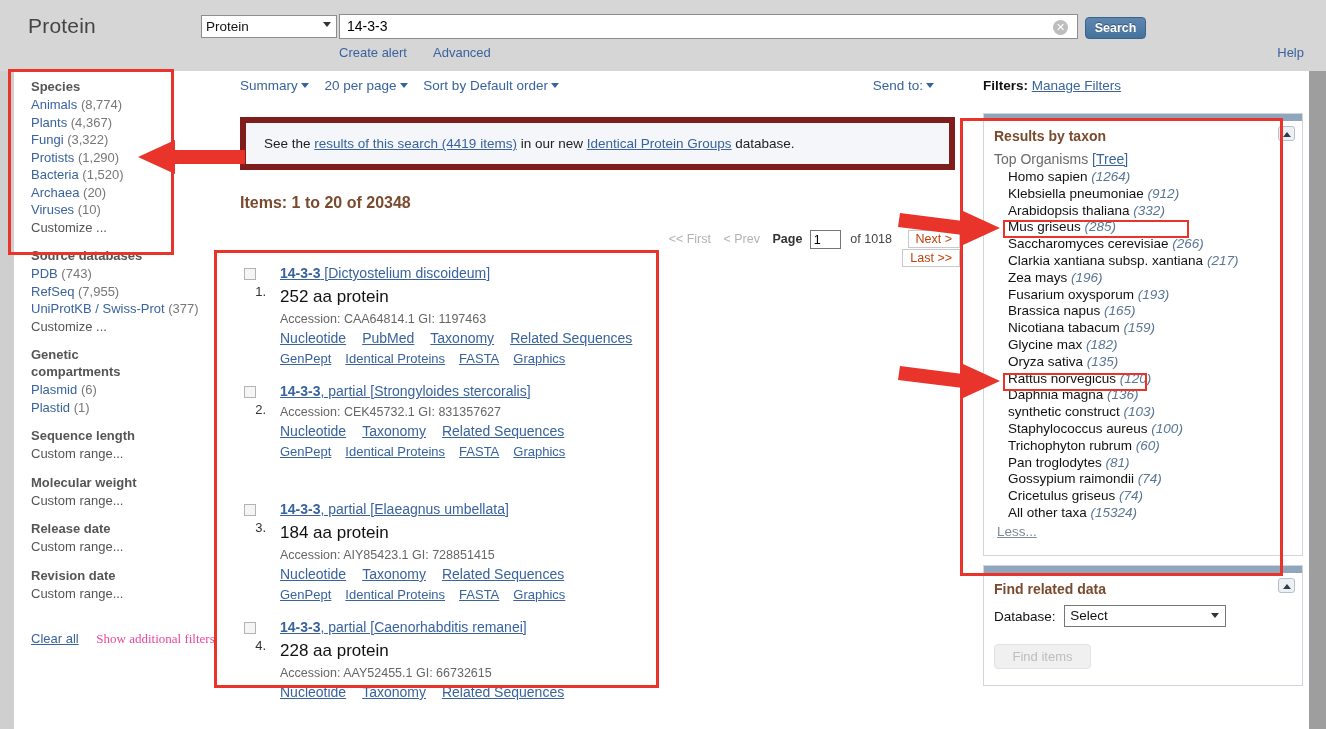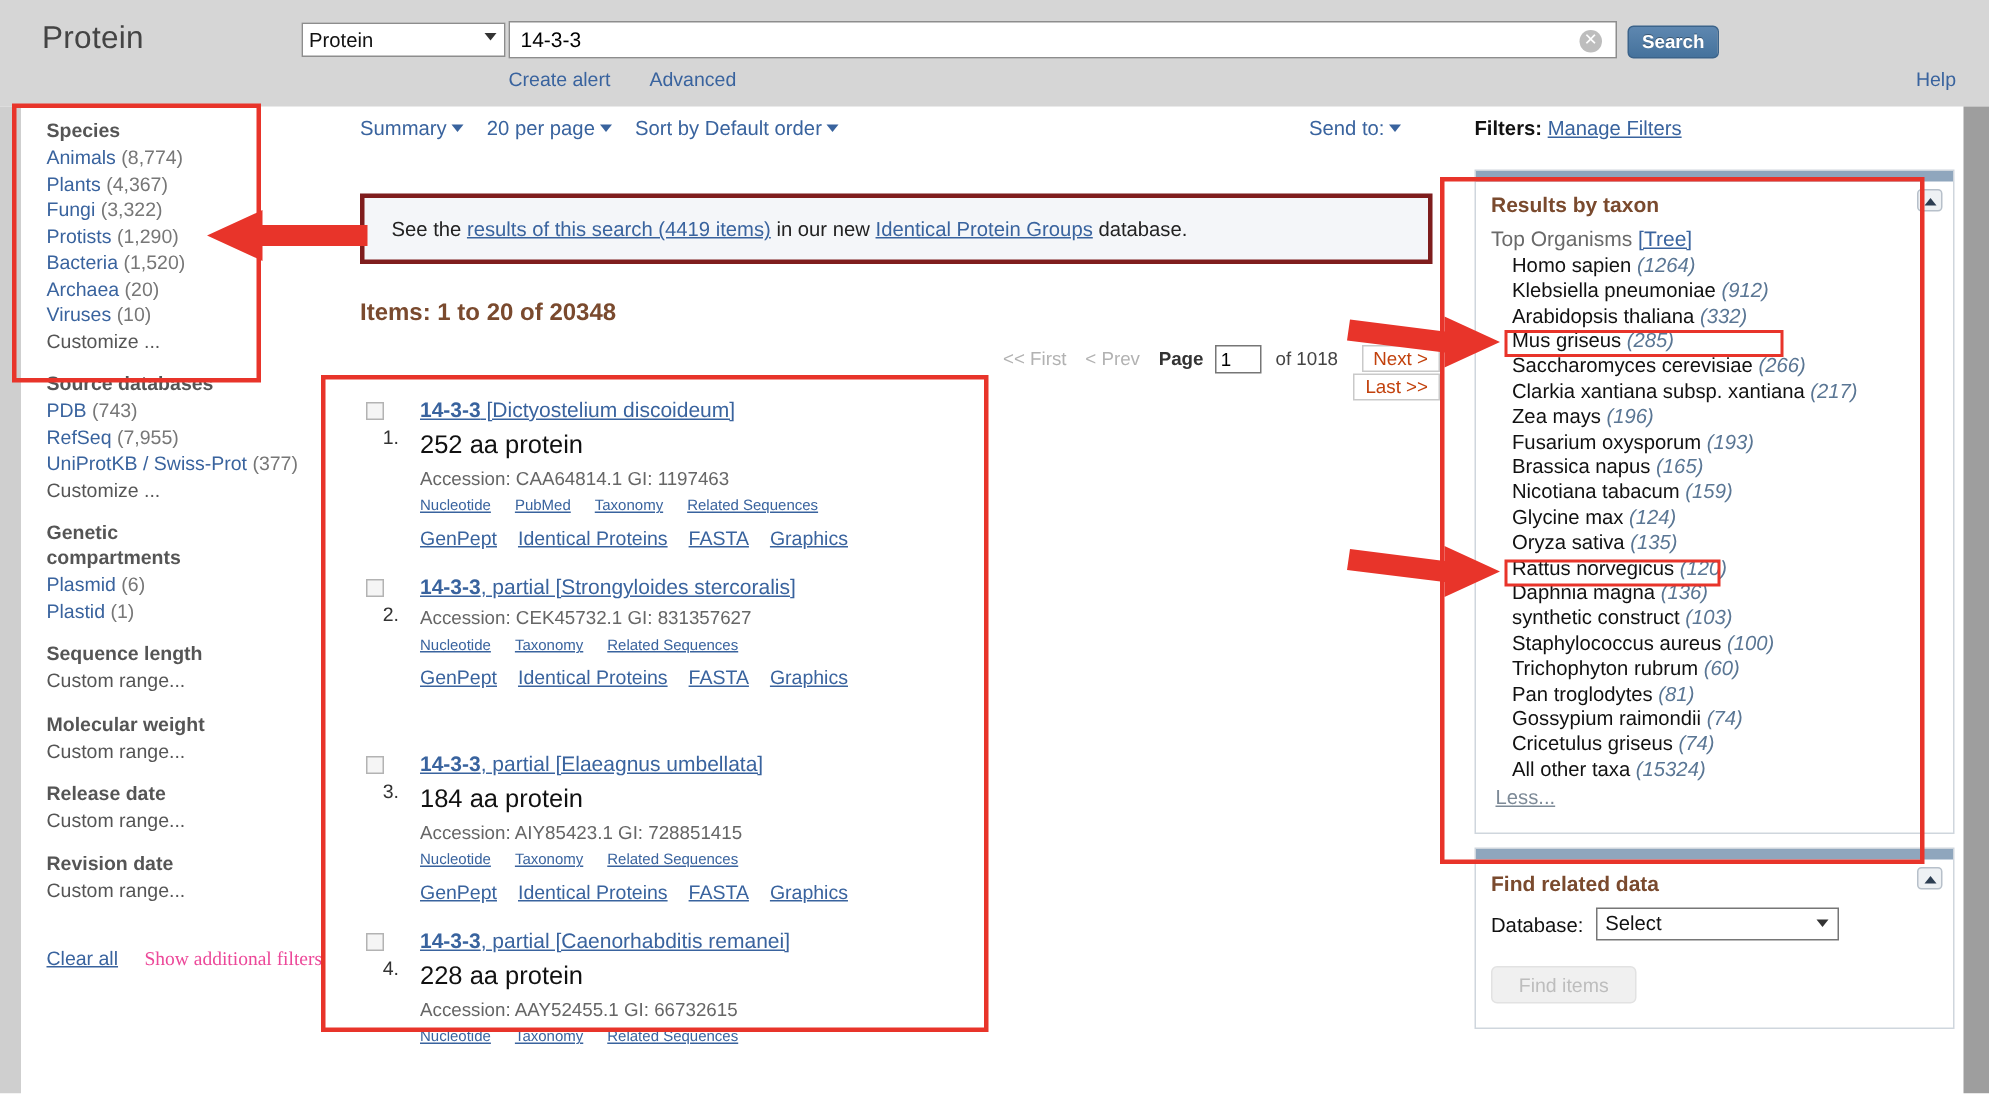--- a/index.html
+++ b/index.html
@@ -115,21 +115,21 @@
   #disp-bar { font-size:13.5px; color:#39639e; height:26px; }
   #disp-bar .dd { margin-right:12px; cursor:pointer; }
   #disp-bar .tri {
     display:inline-block; width:0;height:0;
     border-left:4px solid transparent;border-right:4px solid transparent;
     border-top:5px solid #39639e; margin-left:3px; vertical-align:2px;
   }
   #sendto { position:absolute; right:26px; top:0; font-size:13.5px; color:#39639e; }
 
   #ipg-note {
-    margin-top:25px; border:3px solid #7f1d1d; background:#f4f6f9;
+    margin-top:13px; border:6px solid #7f1d1d; background:#f4f6f9;
     padding:13px 18px; font-size:13.5px; color:#222;
     width:715px;
   }
   #ipg-note a { color:#39639e; }
 
   #items-count {
     margin-top:24px; font-weight:bold; font-size:16px; color:#7a4a2e;
   }
 
   #pager {
@@ -158,21 +158,21 @@
   }
   .rslt .num {
     position:absolute; left:0; top:20px; width:26px;
     text-align:right; font-size:13px; color:#333;
   }
   .rslt .ttl { font-size:14px; line-height:18px; margin-bottom:5px; }
   .rslt .ttl a { color:#39639e; text-decoration:underline; }
   .rslt .ttl .q { font-weight:bold; color:#39639e; }
   .rslt .len { font-size:17px; color:#111; margin-bottom:5px; }
   .rslt .acc { font-size:12.5px; color:#666; margin-bottom:2px; }
-  .rslt .lnks { font-size:10px; line-height:20px; }
+  .rslt .lnks { font-size:14px; line-height:20px; }
   .rslt .lnks a { color:#39639e; text-decoration:underline; margin-right:16px; }
   .rslt .lnks2 { font-size:13px; line-height:22px; }
   .rslt .lnks2 a { color:#39639e; text-decoration:underline; margin-right:14px; }
 
   
   #right-col { position:absolute; left:983px; top:78px; width:320px; }
   #filters-line { font-size:13.5px; color:#111; font-weight:bold; height:26px; }
   #filters-line a { color:#39639e; font-weight:normal; text-decoration:underline; }
 
   .panel {
@@ -417,21 +417,21 @@
       <li><span>Homo sapien</span> <span class="cnt">(1264)</span></li>
       <li><span>Klebsiella pneumoniae</span> <span class="cnt">(912)</span></li>
       <li><span>Arabidopsis thaliana</span> <span class="cnt">(332)</span></li>
       <li><span>Mus griseus</span> <span class="cnt">(285)</span></li>
       <li><span>Saccharomyces cerevisiae</span> <span class="cnt">(266)</span></li>
       <li><span>Clarkia xantiana subsp. xantiana</span> <span class="cnt">(217)</span></li>
       <li><span>Zea mays</span> <span class="cnt">(196)</span></li>
       <li><span>Fusarium oxysporum</span> <span class="cnt">(193)</span></li>
       <li><span>Brassica napus</span> <span class="cnt">(165)</span></li>
       <li><span>Nicotiana tabacum</span> <span class="cnt">(159)</span></li>
-      <li><span>Glycine max</span> <span class="cnt">(124)</span></li>
+      <li><span>Glycine max</span> <span class="cnt">(182)</span></li>
       <li><span>Oryza sativa</span> <span class="cnt">(135)</span></li>
       <li><span>Rattus norvegicus</span> <span class="cnt">(120)</span></li>
       <li><span>Daphnia magna</span> <span class="cnt">(136)</span></li>
       <li><span>synthetic construct</span> <span class="cnt">(103)</span></li>
       <li><span>Staphylococcus aureus</span> <span class="cnt">(100)</span></li>
       <li><span>Trichophyton rubrum</span> <span class="cnt">(60)</span></li>
       <li><span>Pan troglodytes</span> <span class="cnt">(81)</span></li>
       <li><span>Gossypium raimondii</span> <span class="cnt">(74)</span></li>
       <li><span>Cricetulus griseus</span> <span class="cnt">(74)</span></li>
       <li><span>All other taxa</span> <span class="cnt">(15324)</span></li>

